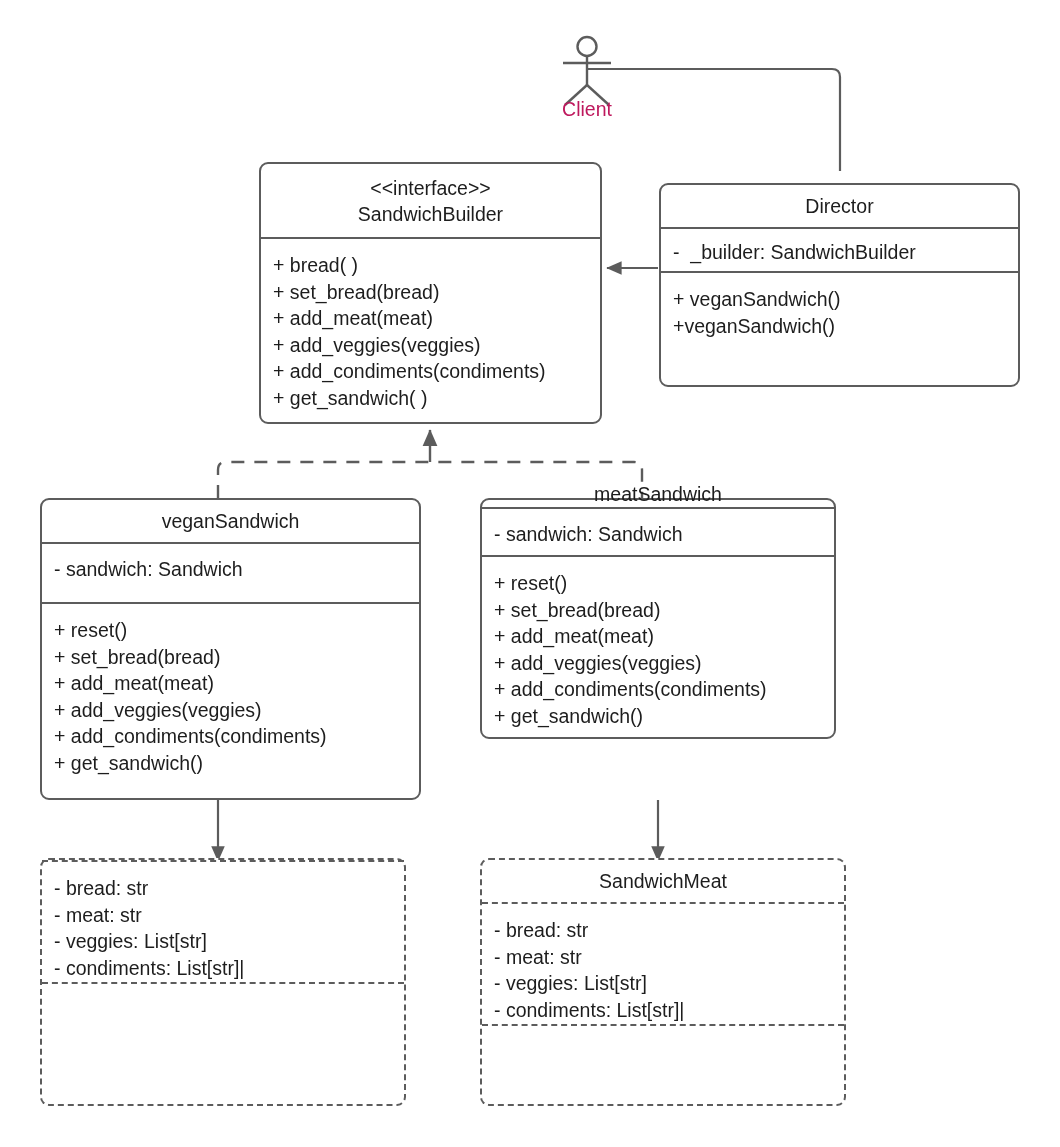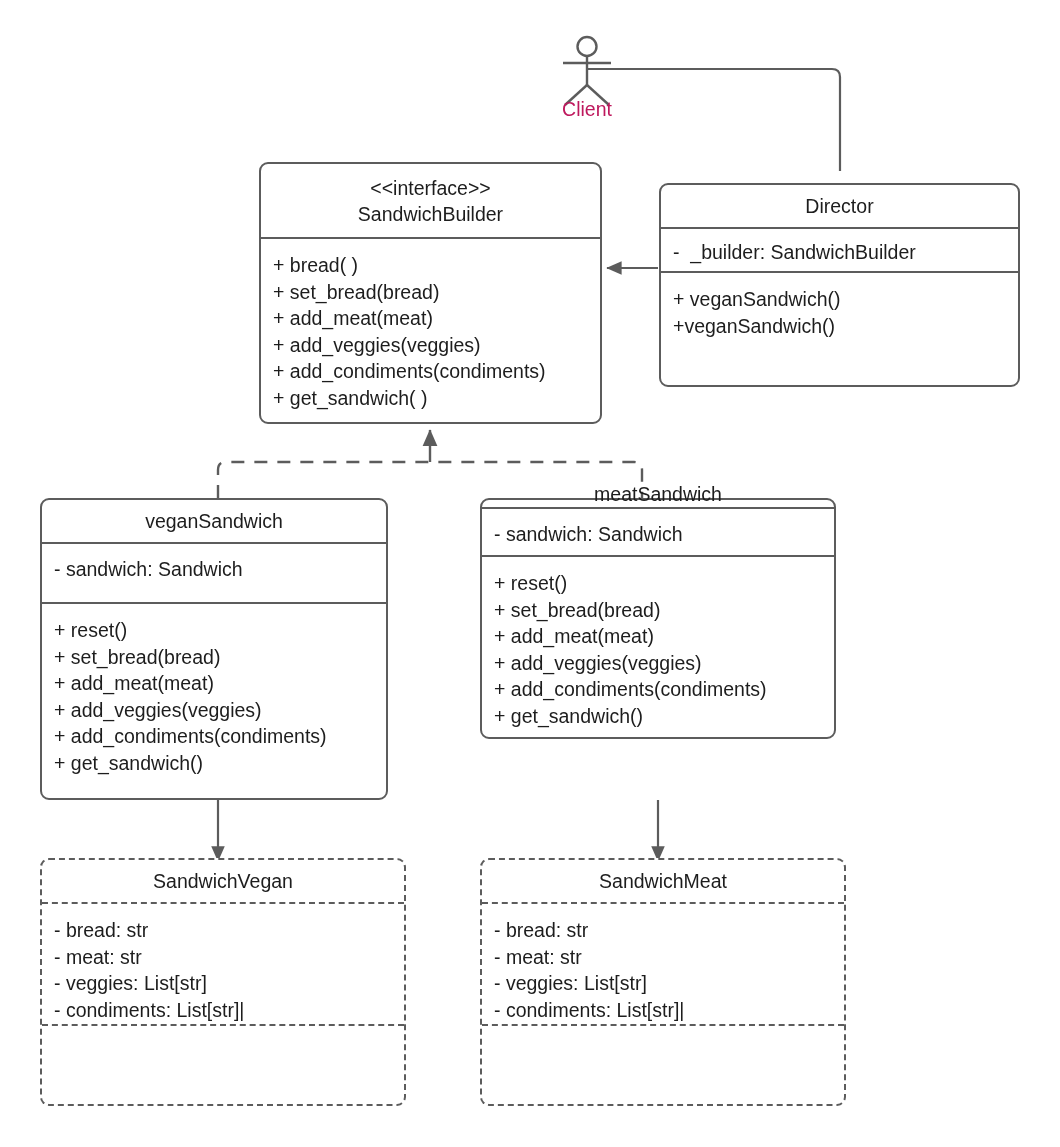--- a/index.html
+++ b/index.html
@@ -139,21 +139,21 @@
     </div>
     <div class="sec divider-top members" style="height:44px; padding-top:10px;">
       <div class="row">-  _builder: SandwichBuilder</div>
     </div>
     <div class="sec divider-top members" style="flex:1;">
       <div class="row">+ veganSandwich()</div>
       <div class="row">+veganSandwich()</div>
     </div>
   </div>
 
-  <div class="uml-box" style="left:40px; top:498px; width:348px; height:302px;">
+  <div class="uml-box" style="left:40px; top:498px; width:381px; height:302px;">
     <div class="sec title-sec" style="height:42px;">
       <div>veganSandwich</div>
     </div>
     <div class="sec divider-top members" style="height:60px; padding-top:12px;">
       <div class="row">- sandwich: Sandwich</div>
     </div>
     <div class="sec divider-top members" style="flex:1;">
       <div class="row">+ reset()</div>
       <div class="row">+ set_bread(bread)</div>
       <div class="row">+ add_meat(meat)</div>
@@ -174,23 +174,20 @@
       <div class="row">+ reset()</div>
       <div class="row">+ set_bread(bread)</div>
       <div class="row">+ add_meat(meat)</div>
       <div class="row">+ add_veggies(veggies)</div>
       <div class="row">+ add_condiments(condiments)</div>
       <div class="row">+ get_sandwich()</div>
     </div>
   </div>
 
   <div class="uml-box dashed" style="left:40px; top:858px; width:366px; height:248px;">
-    <div class="sec title-sec" style="height:42px;">
-      <div>SandwichVegan</div>
-    </div>
     <div class="sec divider-top members" style="height:122px; padding-top:13px;">
       <div class="row">- bread: str</div>
       <div class="row">- meat: str</div>
       <div class="row">- veggies: List[str]</div>
       <div class="row">- condiments: List[str]|</div>
     </div>
     <div class="sec divider-top members" style="flex:1;"></div>
   </div>
 
   <div class="uml-box dashed" style="left:480px; top:858px; width:366px; height:248px;">

